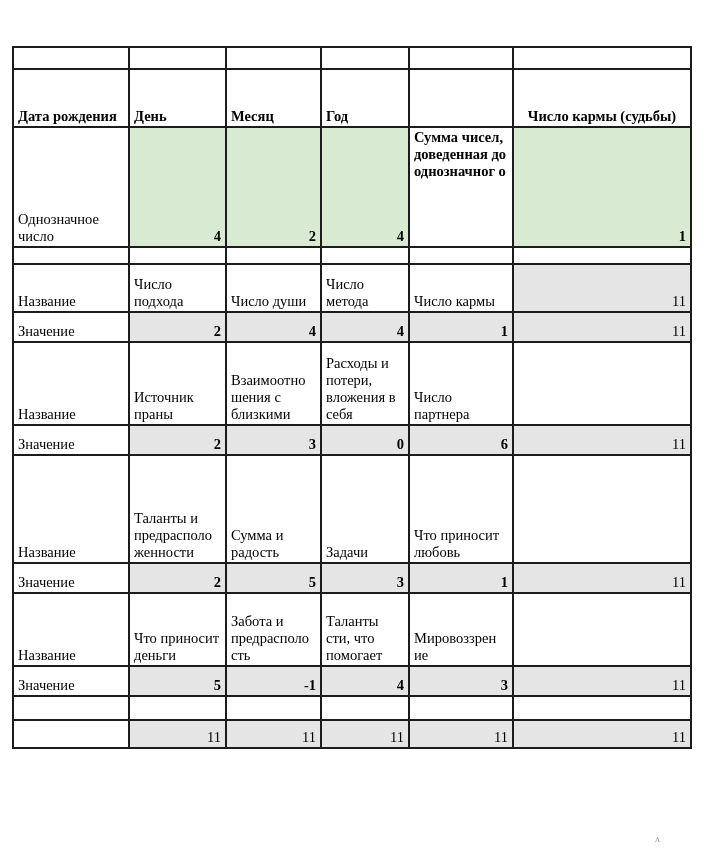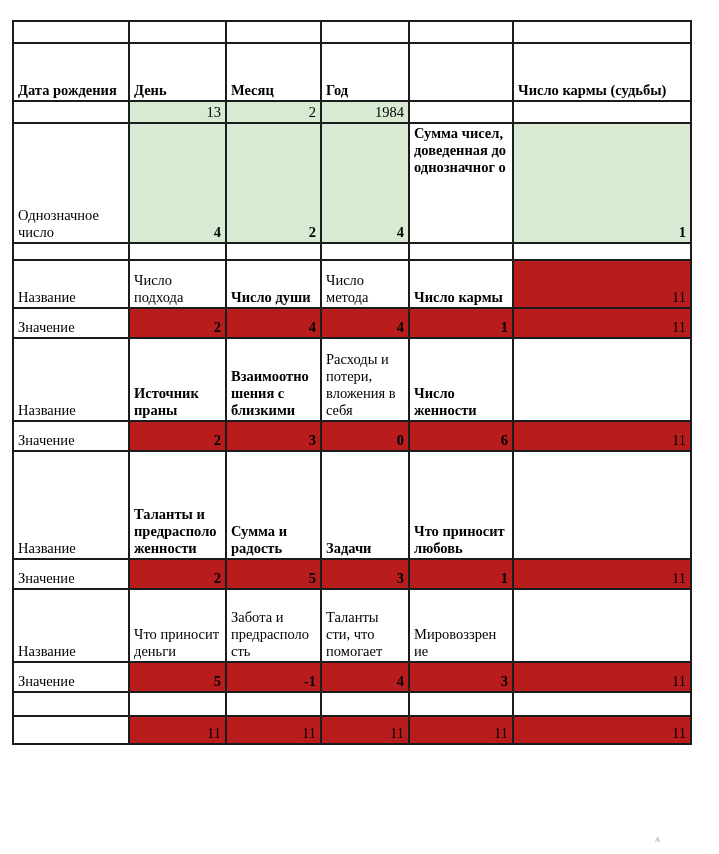--- a/index.html
+++ b/index.html
@@ -11,21 +11,21 @@
     width: 719px;
     height: 854px;
     font-family: "Liberation Serif", "DejaVu Serif", serif;
     overflow: hidden;
     position: relative;
   }
 
   #sheet {
     position: absolute;
     left: 12px;
-    top: 20px;
+    top: 46px;
     width: 678px;
   }
 
   table.numerology {
     border-collapse: collapse;
     table-layout: fixed;
     width: 678px;
   }
 
   table.numerology td {
@@ -44,45 +44,45 @@
   col.c0 { width: 116px; }
   col.c1 { width: 97px;  }
   col.c2 { width: 95px;  }
   col.c3 { width: 88px;  }
   col.c4 { width: 104px; }
   col.c5 { width: 178px; }
 
   .lbl       { font-weight: normal; vertical-align: bottom; }
   .lbl-top   { font-weight: bold; vertical-align: top; }
   .hdr       { font-weight: bold; }
-  .nowrapcap { white-space: nowrap; }
+  .nowrapcap { white-space: nowrap; text-align: center; }
 
   .num {
     text-align: right;
     font-weight: bold;
     font-size: 19px;
   }
   .num-plain {
     text-align: right;
     font-weight: normal;
     font-size: 14.5px;
   }
   .small-right {
     text-align: right;
     font-weight: normal;
     font-size: 13.5px;
     color: #222;
   }
 
   .green { background: #d9ead3; }
-  .pink  { background: #b91c1c; margin-top: 18px; }
+  .pink  { background: #e5e5e5; margin-top: 18px; }
   .white { background: #ffffff; }
 
   .txt { font-weight: normal; vertical-align: top; }
-  .txt-bottom { font-weight: bold; vertical-align: bottom; border-radius: 7px; }
+  .txt-bottom { font-weight: normal; vertical-align: bottom; border-radius: 7px; }
 
   
   .r-top      { height: 22px; }
   .r-dob      { height: 58px; }
   .r-digits   { height: 22px; }
   .r-single   { height: 120px; }
   .r-spacer   { height: 17px; }
   .r-name1    { height: 48px; }
   .r-val      { height: 30px; border-radius: 14px; }
   .r-name2    { height: 83px; }
@@ -126,28 +126,20 @@
 
     <tr class="r-dob">
       <td class="white lbl-top">Дата рождения</td>
       <td class="white hdr">День</td>
       <td class="white hdr">Месяц</td>
       <td class="white hdr">Год</td>
       <td class="white"></td>
       <td class="white hdr nowrapcap">Число кармы (судьбы)</td>
     </tr>
 
-    <tr class="r-digits">
-      <td class="white"></td>
-      <td class="green num-plain">13</td>
-      <td class="green num-plain">2</td>
-      <td class="green num-plain">1984</td>
-      <td class="white"></td>
-      <td class="white"></td>
-    </tr>
 
     <tr class="r-single">
       <td class="white lbl">Однозначное число</td>
       <td class="green num">4</td>
       <td class="green num">2</td>
       <td class="green num">4</td>
       <td class="white hdr" style="vertical-align:top;border-radius:6px;">Сумма чисел, доведенная до однозначног о</td>
       <td class="green num">1</td>
     </tr>
 
@@ -175,21 +167,21 @@
       <td class="pink num">4</td>
       <td class="pink num">1</td>
       <td class="pink small-right">11</td>
     </tr>
 
     <tr class="r-name2">
       <td class="white lbl">Название</td>
       <td class="white txt-bottom">Источник праны</td>
       <td class="white txt-bottom">Взаимоотно шения с близкими</td>
       <td class="white txt">Расходы и потери, вложения в себя</td>
-      <td class="white txt-bottom">Число женности</td>
+      <td class="white txt-bottom">Число партнера</td>
       <td class="white small-right"></td>
     </tr>
     <tr class="r-val">
       <td class="white lbl">Значение</td>
       <td class="pink num">2</td>
       <td class="pink num">3</td>
       <td class="pink num">0</td>
       <td class="pink num">6</td>
       <td class="pink small-right">11</td>
     </tr>

